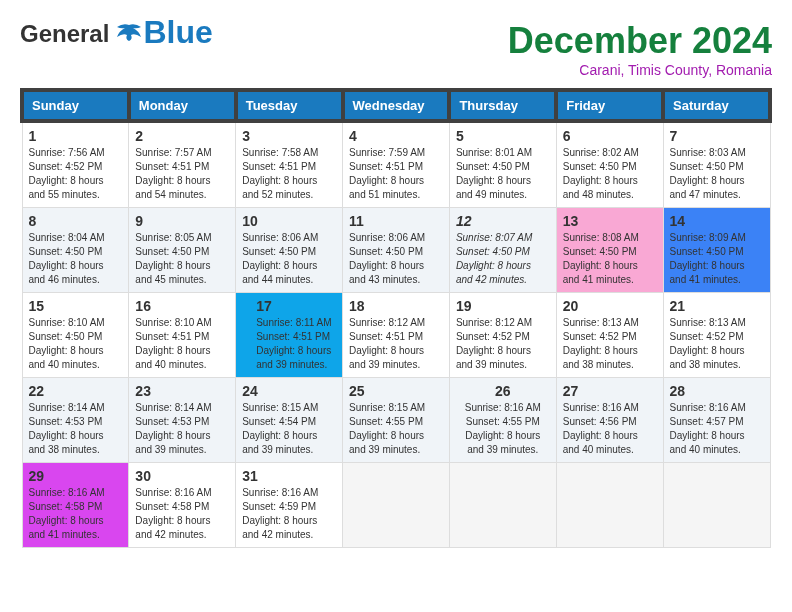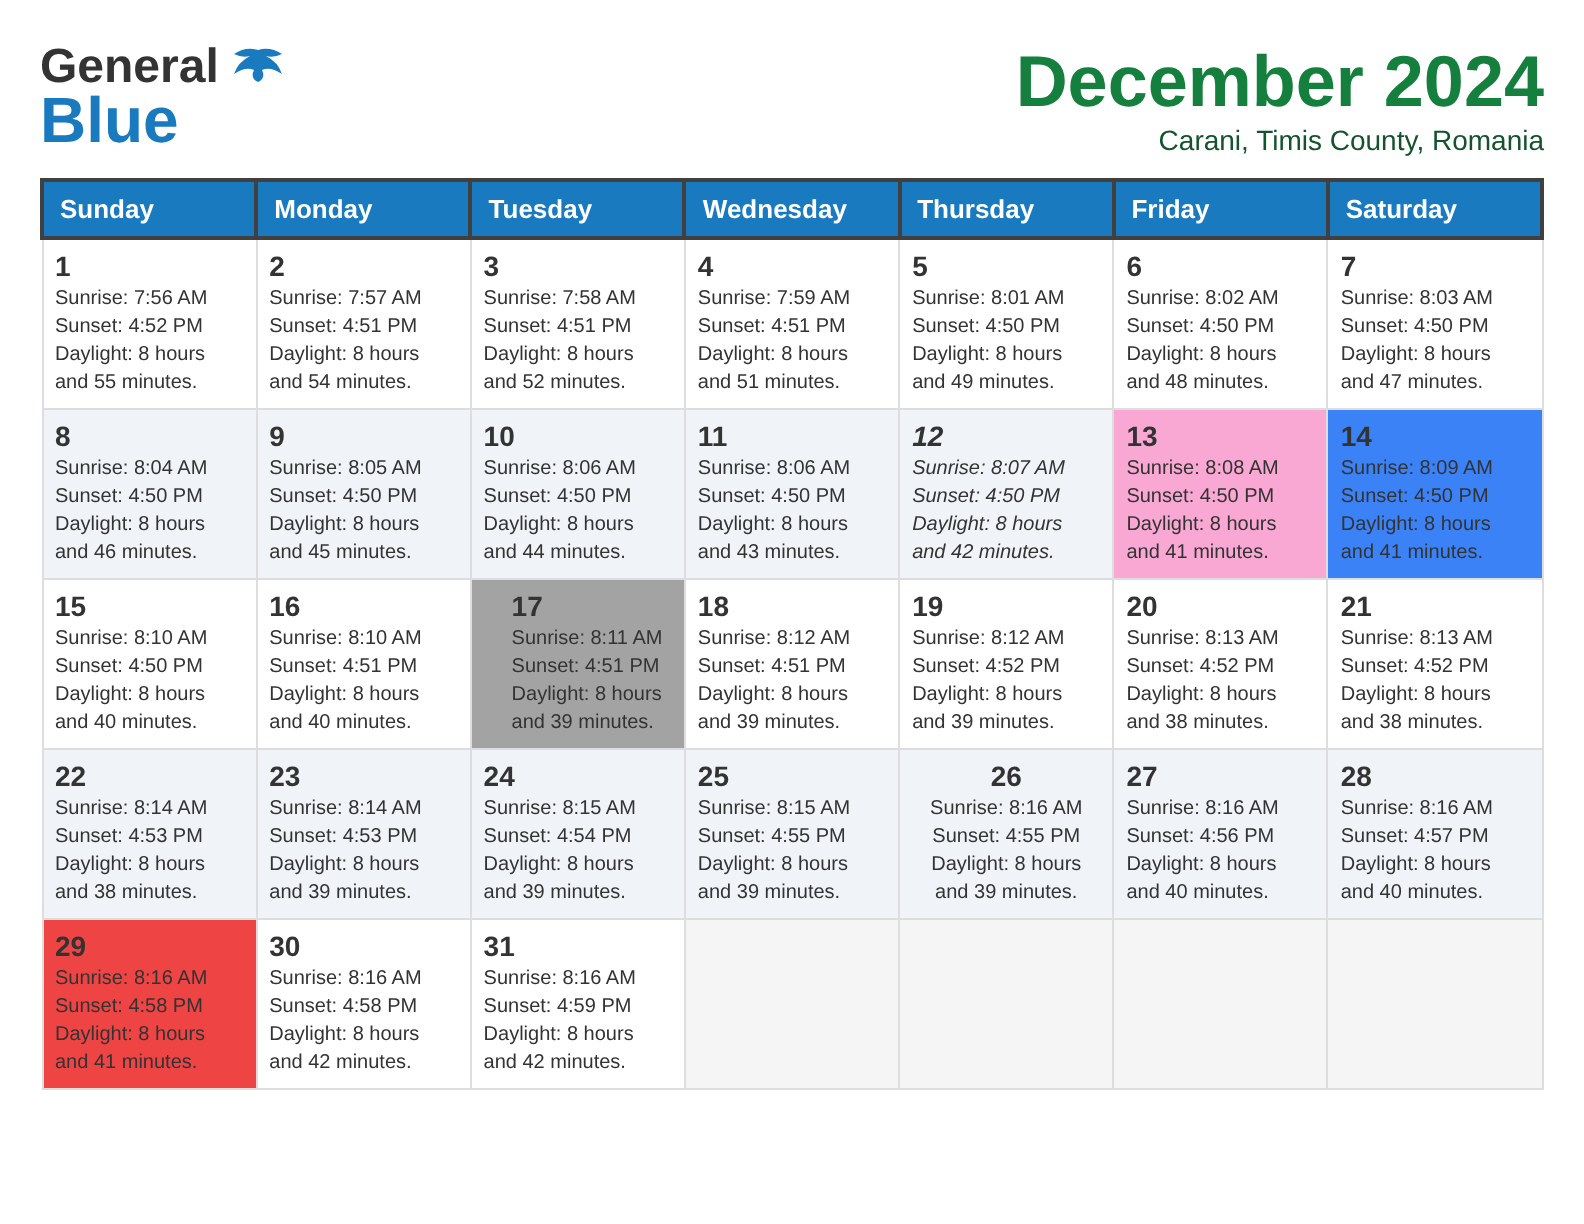--- a/index.html
+++ b/index.html
@@ -11,48 +11,48 @@
       padding: 20px;
     }
     .header {
       display: flex;
       justify-content: space-between;
       align-items: flex-start;
       margin-bottom: 10px;
     }
     .logo {
       display: flex;
-      flex-direction: column;
+      flex-direction: row;
       align-items: flex-start;
     }
     .title-block {
       text-align: right;
     }
     .month-title {
       font-size: 36px;
       font-weight: bold;
       color: #15803d;
     }
     .location {
       font-size: 14px;
-      color: #14532d;
+      color: #a21caf;
     }
     .calendar {
       width: 100%;
       border-collapse: collapse;
       border: 1px solid #ccc;
     }
     .calendar th {
       background-color: #1a7abf;
       color: #fff;
       text-align: left;
       padding: 6px 8px;
       font-size: 13px;
       font-weight: bold;
-      border: 2px solid #404040;
+      border: 4px solid #404040;
     }
     .calendar td {
       vertical-align: top;
       padding: 5px 6px;
       font-size: 10px;
       color: #333;
       border: 1px solid #ddd;
       width: calc(100% / 7);
       min-height: 80px;
       height: 80px;
@@ -239,21 +239,21 @@
         </div>
       </td>
         <td style="background-color: rgb(255, 255, 255);">
         <span class="day-num">16</span>
         <div class="day-info">
           <span>Sunrise: 8:10 AM</span><br>
           <span>Sunset: 4:51 PM</span><br>
           <span>Daylight: 8 hours and 40 minutes.</span>
         </div>
       </td>
-        <td style="background-color: #a3a3a3; padding-left: 20px;">
+        <td style="background-color: #0ea5e9; padding-left: 20px;">
         <span class="day-num">17</span>
         <div class="day-info">
           <span>Sunrise: 8:11 AM</span><br>
           <span>Sunset: 4:51 PM</span><br>
           <span>Daylight: 8 hours and 39 minutes.</span>
         </div>
       </td>
         <td style="background-color: rgb(255, 255, 255);">
         <span class="day-num">18</span>
         <div class="day-info">
@@ -339,21 +339,21 @@
         <td style="background-color: rgb(240, 244, 248);">
         <span class="day-num">28</span>
         <div class="day-info">
           <span>Sunrise: 8:16 AM</span><br>
           <span>Sunset: 4:57 PM</span><br>
           <span>Daylight: 8 hours and 40 minutes.</span>
         </div>
       </td>
       </tr>
       <tr>
-        <td style="background-color: #ef4444;">
+        <td style="background-color: #d946ef;">
         <span class="day-num">29</span>
         <div class="day-info">
           <span>Sunrise: 8:16 AM</span><br>
           <span>Sunset: 4:58 PM</span><br>
           <span>Daylight: 8 hours and 41 minutes.</span>
         </div>
       </td>
         <td style="background-color: rgb(255, 255, 255);">
         <span class="day-num">30</span>
         <div class="day-info">

